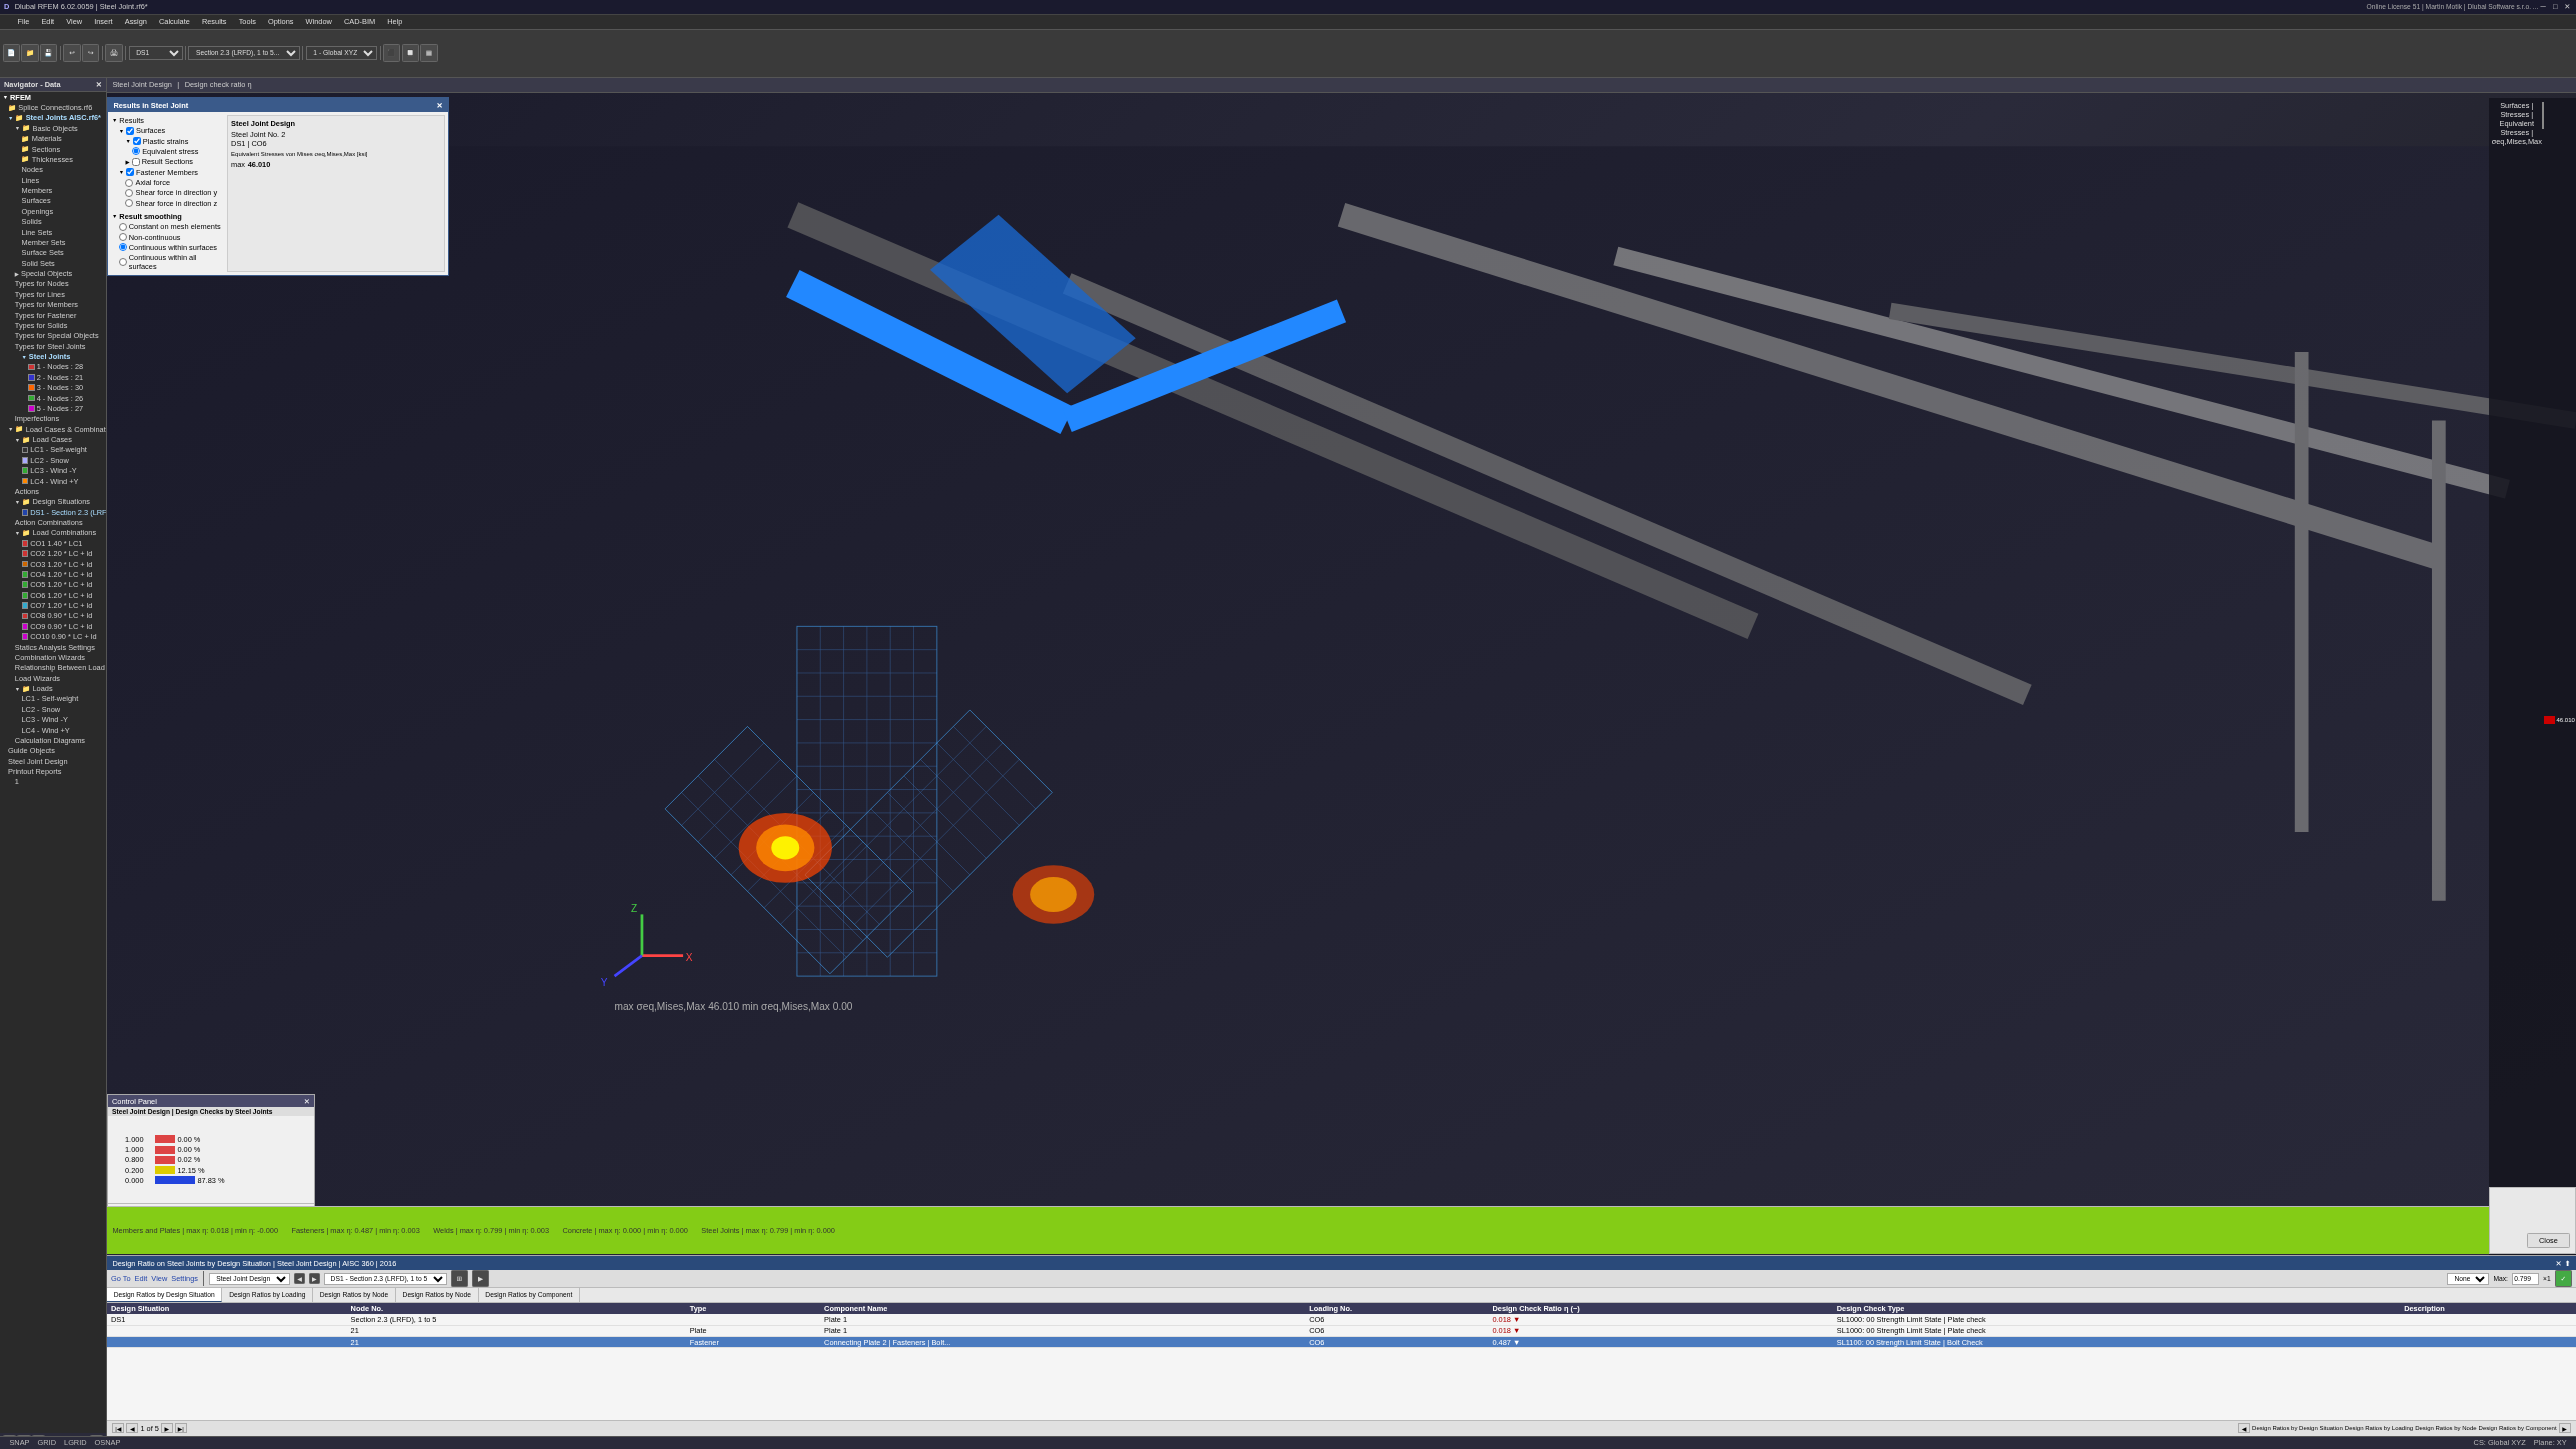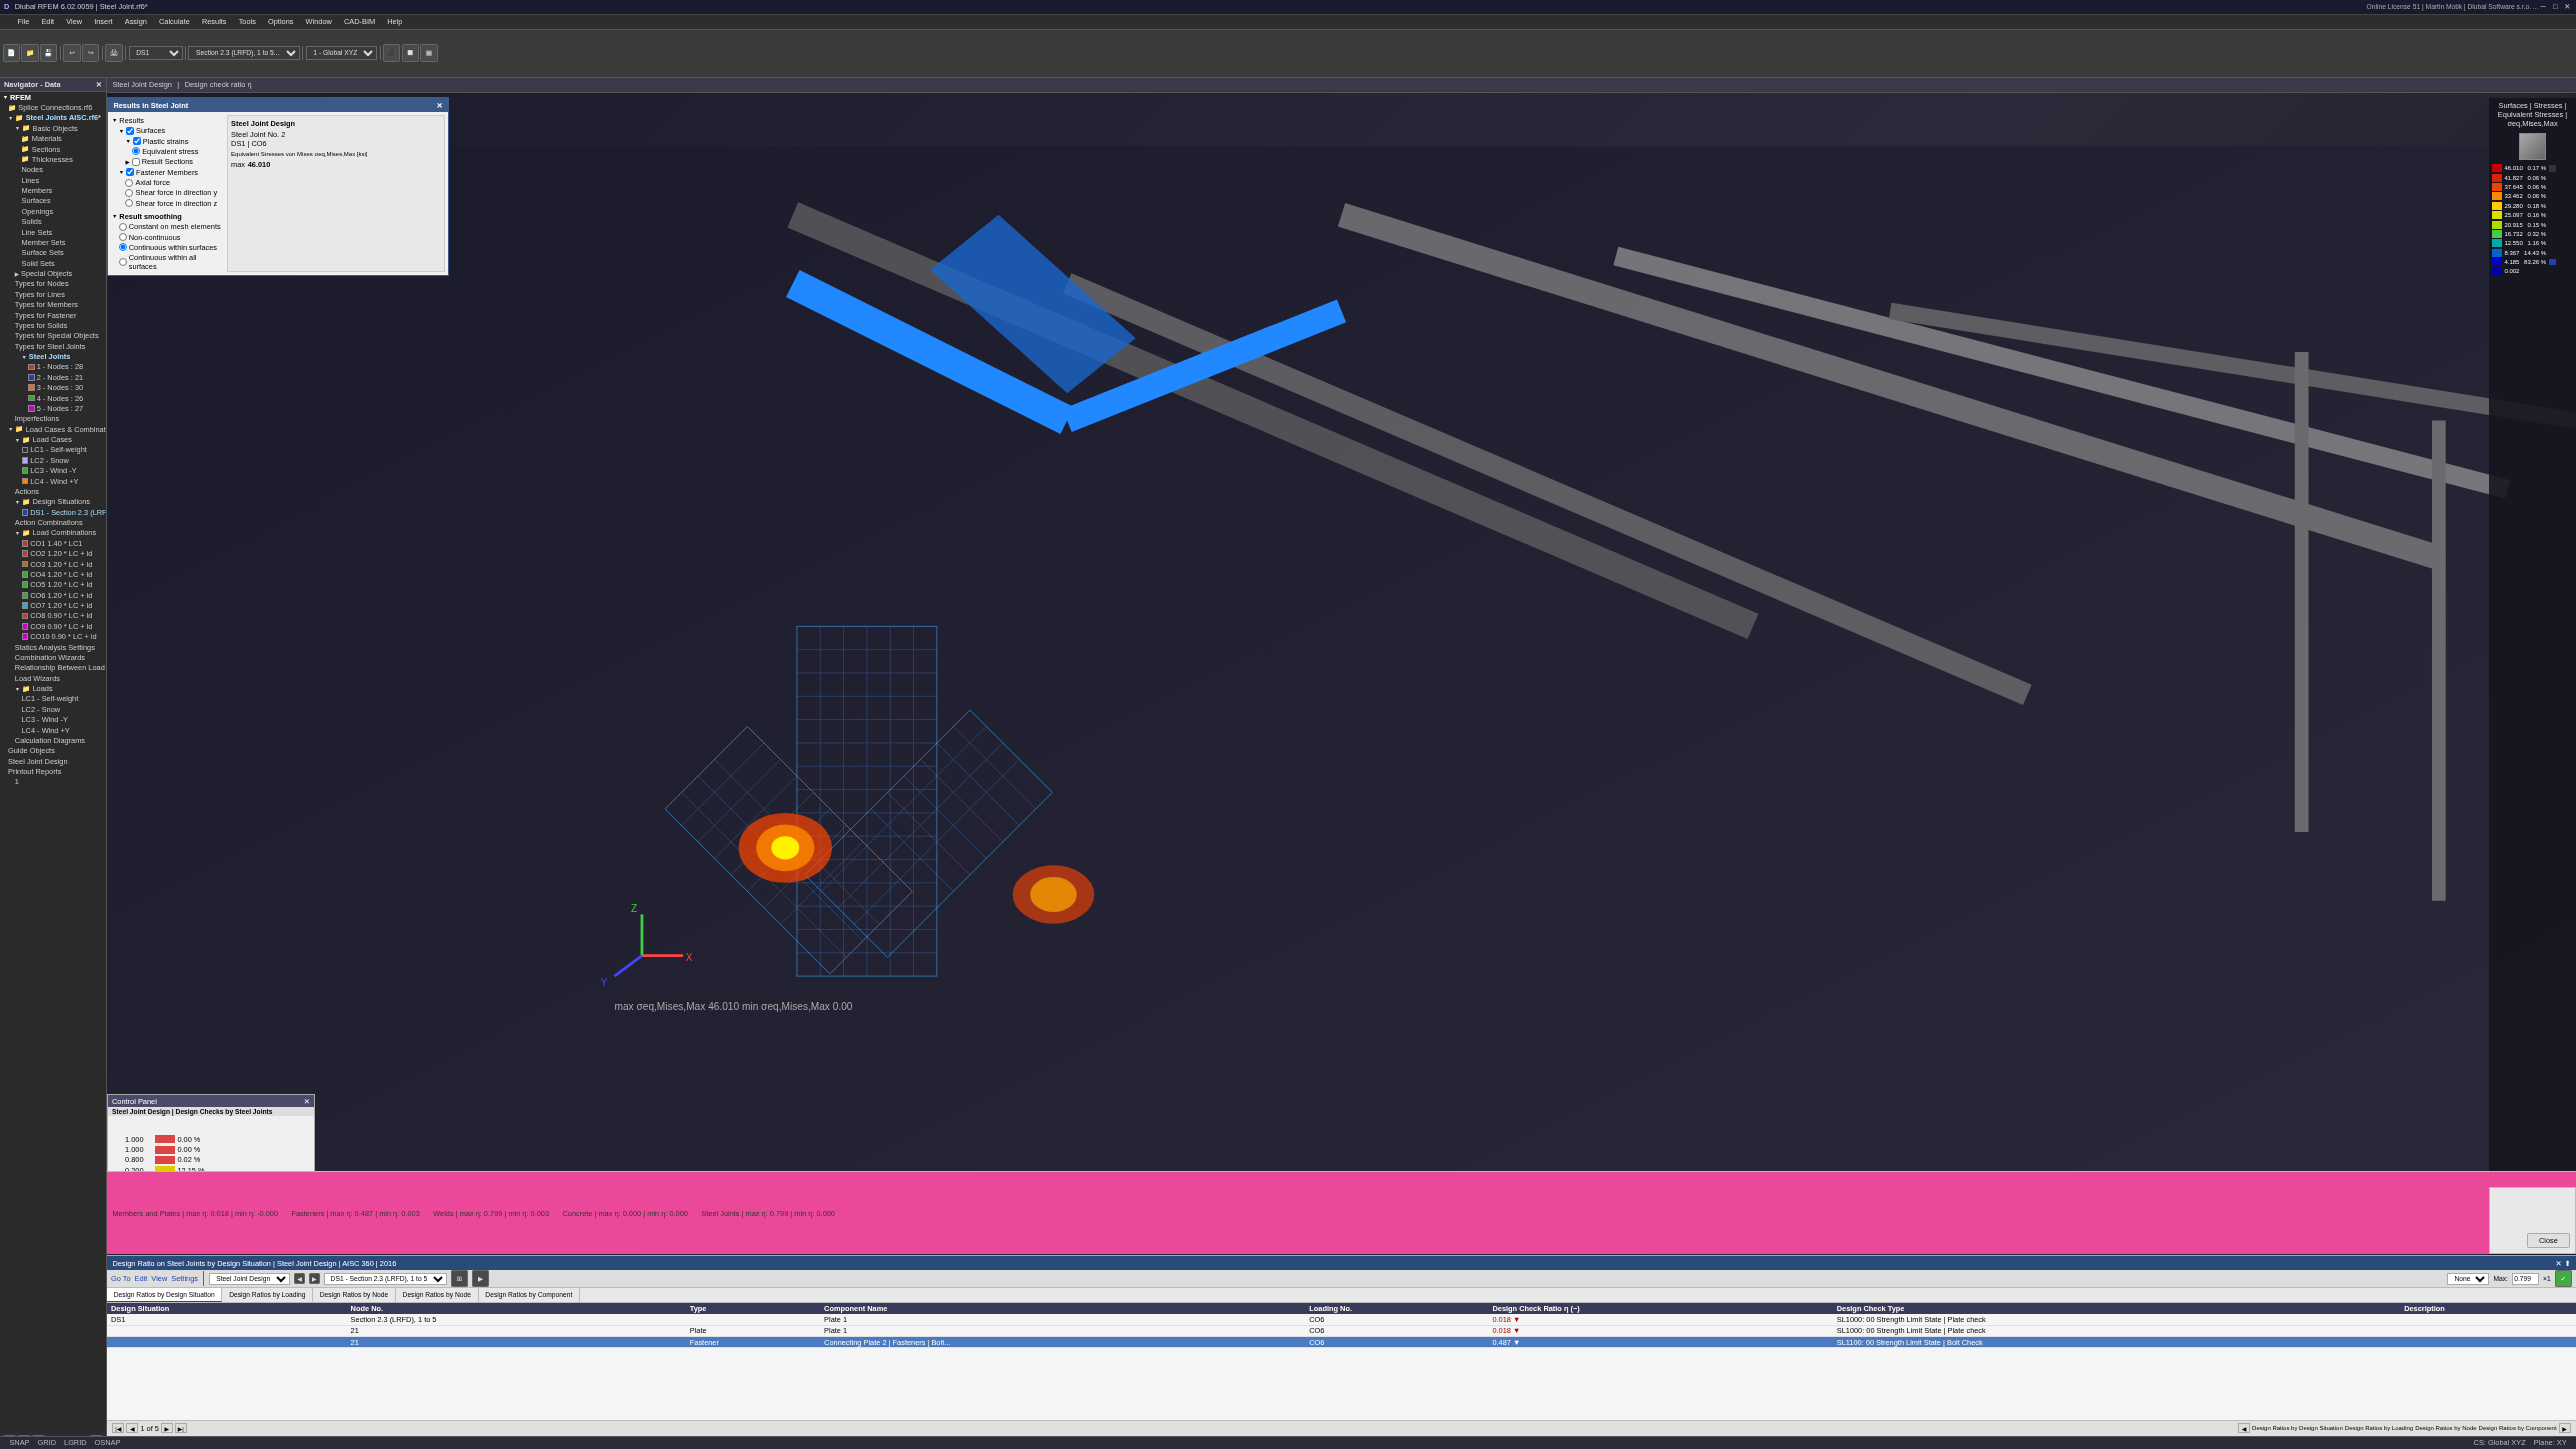--- a/index.html
+++ b/index.html
@@ -102,21 +102,21 @@
     .result-indent-2 { padding-left: 14.8px; }
     .result-indent-3 { padding-left: 21.5px; }
 
     input[type=checkbox] { width: 8px; height: 8px; }
     input[type=radio] { width: 8px; height: 8px; }
 
     
     #color-legend {
       position: absolute; right: 0; top: 0; bottom: 40px; width: 81px;
       background: rgba(30,30,40,0.85); color: #eee; font-size: 6px;
-      padding: 2.7px; display: flex; flex-direction: column; justify-content: flex-start;
+      padding: 2.7px; display: flex; flex-direction: row; justify-content: flex-start;
     }
     .legend-title { font-size: 6px; margin-bottom: 2.7px; text-align: center; color: #ddd; }
     .legend-row { display: flex; align-items: center; gap: 2px; margin: 0.7px 0; }
     .legend-color { width: 10.7px; height: 8px; flex-shrink: 0; }
     .legend-val { font-size: 6px; color: #eee; }
 
     
     #control-panel {
       position: absolute; left: 0; bottom: 255px; width: 208px;
       background: #f0f0f0; border: 0.7px solid #aaa;
@@ -824,21 +824,21 @@
         </div>
       </div>
 
       <div style="display:flex;gap:2.7px;padding:2.7px;border-top:0.7px solid #bbb;">
         <div class="toolbar-btn">⊞</div>
         <div class="toolbar-btn">▶</div>
         <div class="toolbar-btn">⬛</div>
       </div>
     </div>
 
-    <div id="member-info" style="position:absolute;left:0;right:0;bottom:195px;height:83px;background:#ec4899;border-top:0.7px solid #bbb;padding:2.7px 5.4px;font-size:6.7px;color:#333;">
+    <div id="member-info" style="position:absolute;left:0;right:0;bottom:195px;height:48px;background:#84cc16;border-top:0.7px solid #bbb;padding:2.7px 5.4px;font-size:6.7px;color:#333;">
       <div>Members and Plates | max η: 0.018 | min η: -0.000</div>
       <div>Fasteners | max η: 0.487 | min η: 0.003</div>
       <div>Welds | max η: 0.799 | min η: 0.003</div>
       <div>Concrete | max η: 0.000 | min η: 0.000</div>
       <div>Steel Joints | max η: 0.799 | min η: 0.000</div>
     </div>
 
     <div style="position:absolute;right:0;bottom:195px;width:87px;height:67px;background:#e8e8e8;border:0.7px solid #bbb;display:flex;align-items:flex-end;justify-content:flex-end;padding:5.4px;">
       <button class="close-btn">Close</button>
     </div>

